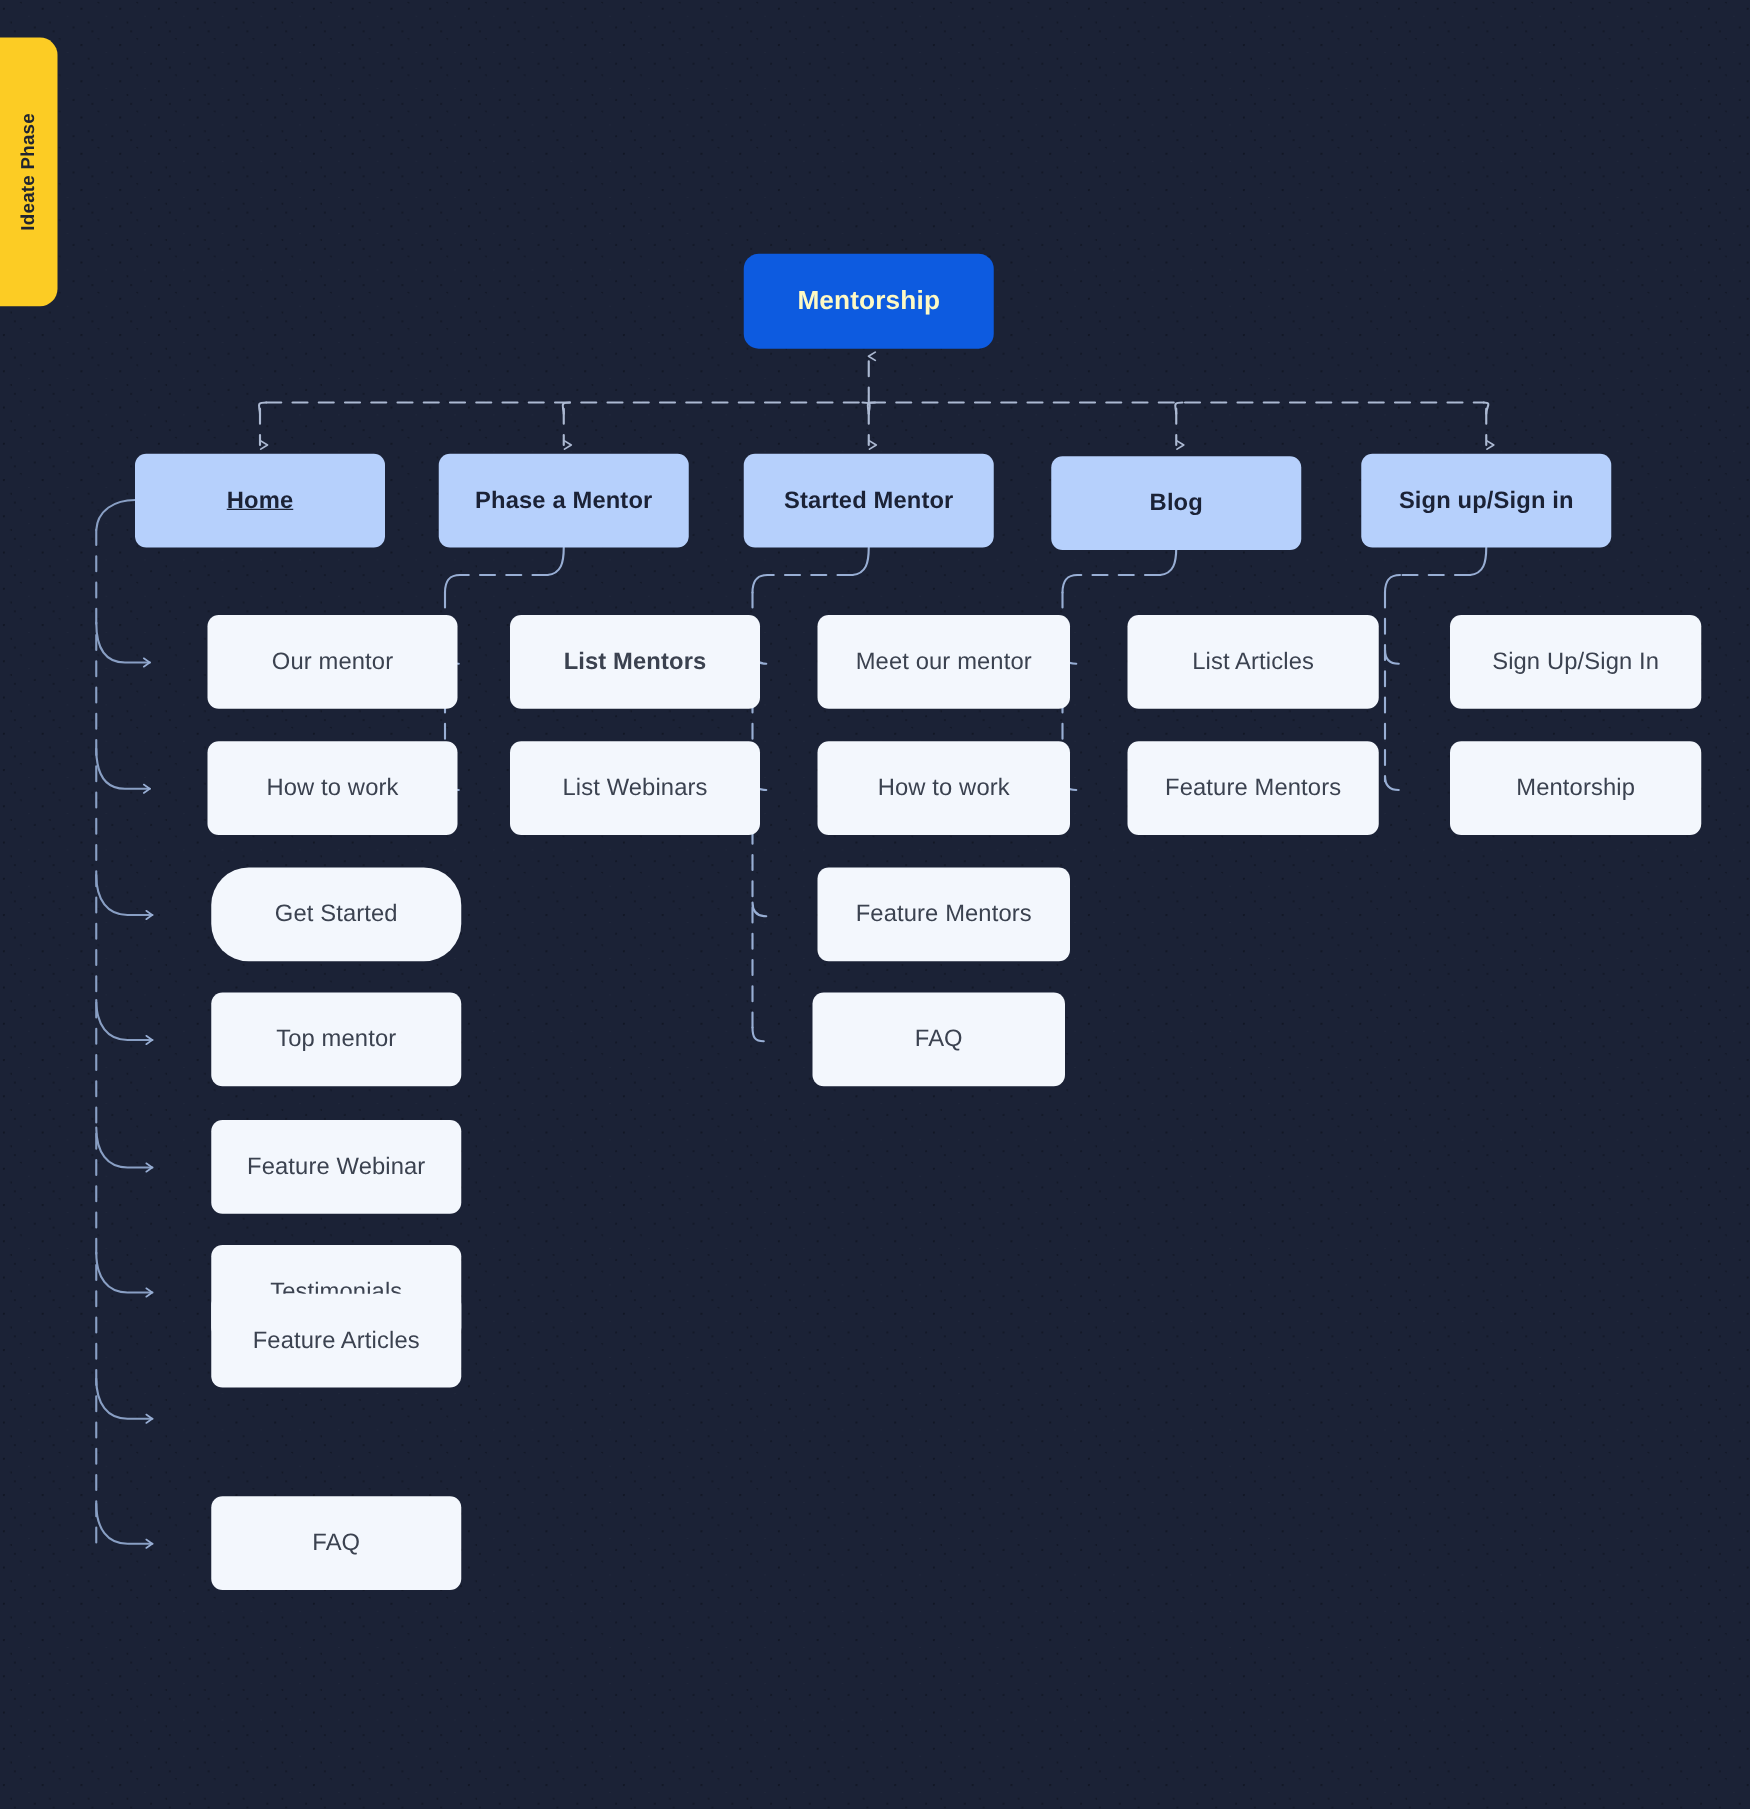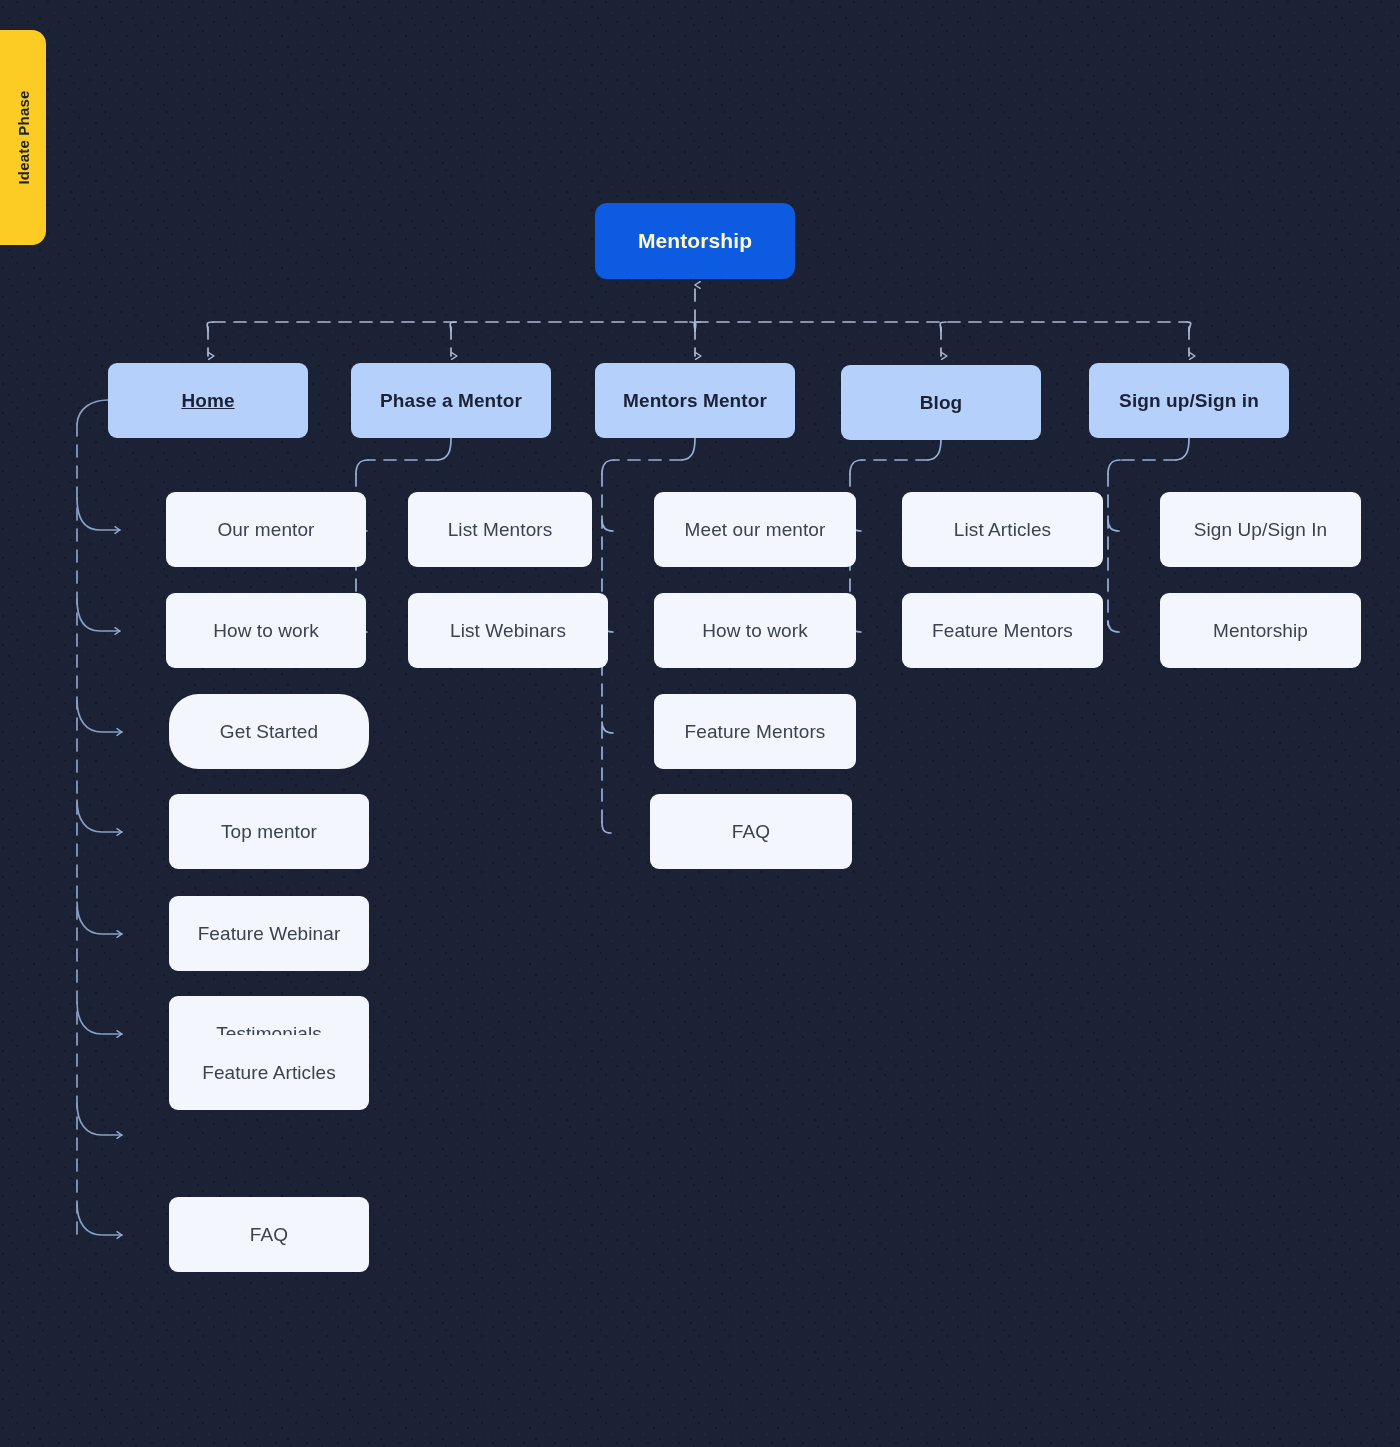--- a/index.html
+++ b/index.html
@@ -221,28 +221,28 @@
       </div>
       <div class="node leaf" style="left: 130px; top: 1035px; width: 200px; height: 75px;">
         <span>Feature Articles</span>
       </div>
       <div class="node leaf" style="left: 130px; top: 1197px; width: 200px; height: 75px;">
         <span>FAQ</span>
       </div>
       <div class="node section" style="left: 351px; top: 363px; width: 200px; height: 75px;">
         <span>Phase a Mentor</span>
       </div>
-      <div class="node leaf" style="left: 369px; top: 492px; width: 184px; height: 75px;">
+      <div class="node leaf" style="left: 369px; top: 492px; width: 200px; height: 75px; font-weight: bold;">
         <span>List Mentors</span>
       </div>
       <div class="node leaf" style="left: 369px; top: 593px; width: 200px; height: 75px;">
         <span>List Webinars</span>
       </div>
       <div class="node section" style="left: 595px; top: 363px; width: 200px; height: 75px;">
-        <span>Mentors Mentor</span>
+        <span>Started Mentor</span>
       </div>
       <div class="node leaf" style="left: 615px; top: 492px; width: 202px; height: 75px;">
         <span>Meet our mentor</span>
       </div>
       <div class="node leaf" style="left: 615px; top: 593px; width: 202px; height: 75px;">
         <span>How to work</span>
       </div>
       <div class="node leaf" style="left: 615px; top: 694px; width: 202px; height: 75px;">
         <span>Feature Mentors</span>
       </div>

